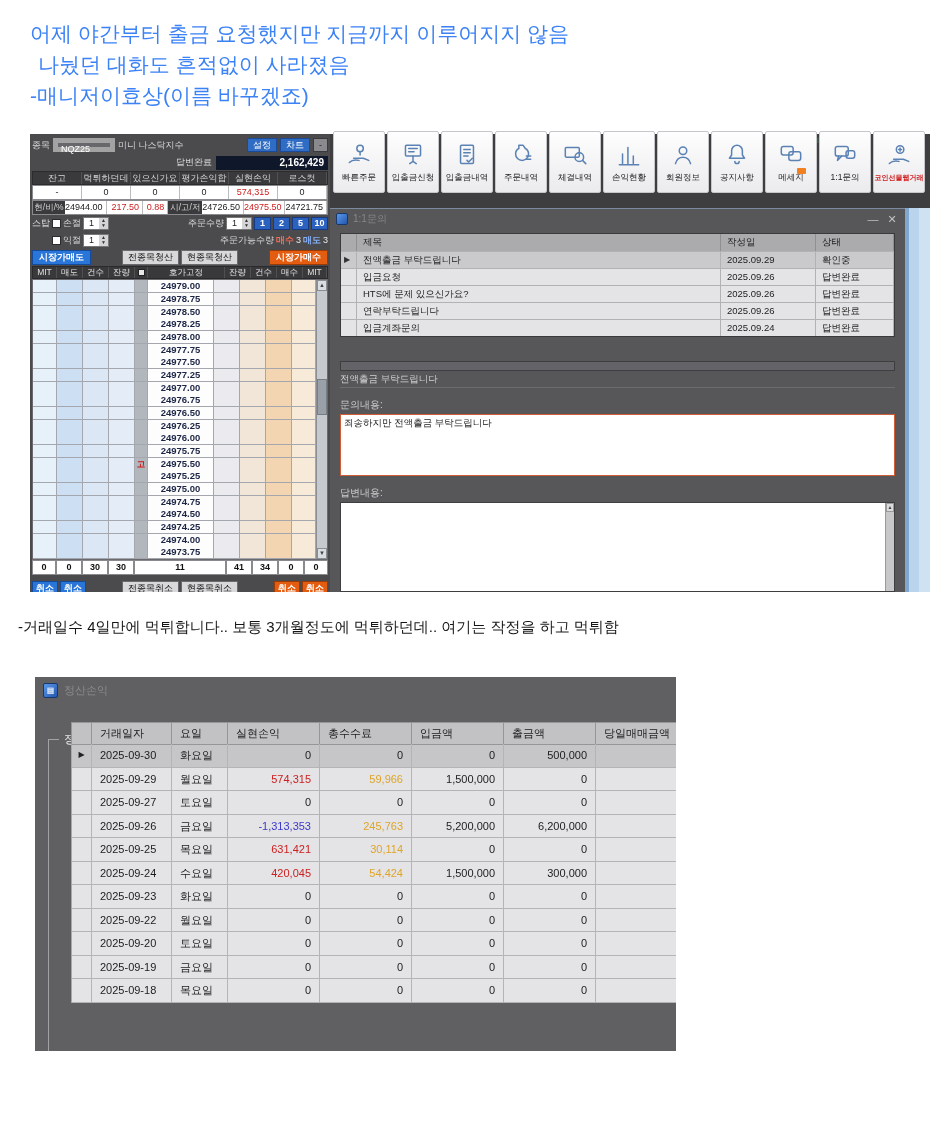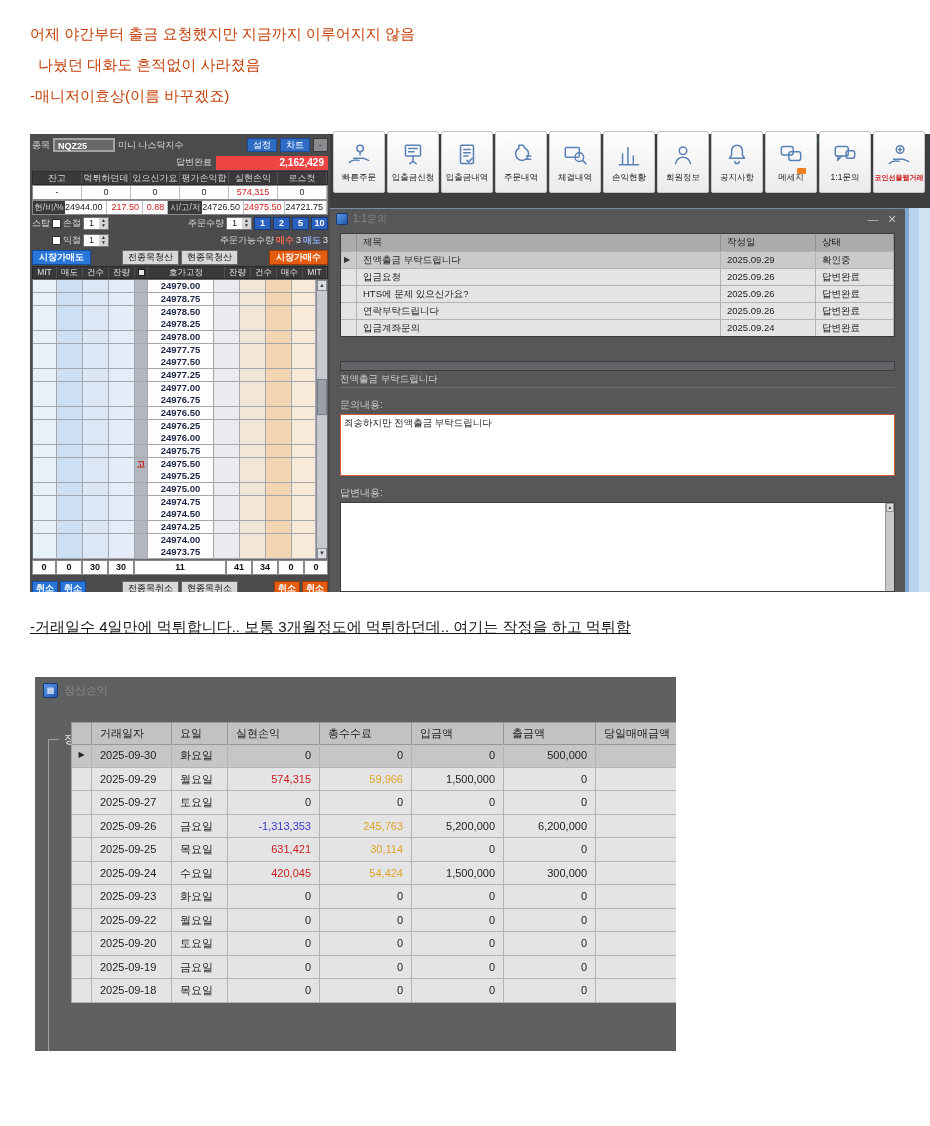--- a/index.html
+++ b/index.html
@@ -1,38 +1,38 @@
 <!DOCTYPE html>
 <html><head>
 <meta charset="utf-8">
 <style>
   * { margin:0; padding:0; box-sizing:border-box; }
   body { width:930px; background:#ffffff; font-family:"Liberation Sans", sans-serif; color:#111; }
 
   
   .post { padding:24px 0 0 30px; }
-  .post p { font-size:15px; line-height:20px; margin-bottom:11px; color:#c2410c; }
+  .post p { font-size:21px; line-height:20px; margin-bottom:11px; color:#3b82f6; }
   .post p.indent { padding-left:8px; }
-  .post-mid { padding:26px 0 0 30px;text-decoration:underline; }
+  .post-mid { padding:26px 0 0 18px; }
   .post-mid p { font-size:15px; color:#151515; }
 
   
   .shot1 { margin:28px 0 0 30px; width:900px; height:458px; display:flex; font-size:9px; }
 
   
   .dom { width:300px; height:458px; background:#4b4b4e; padding:2px 2px 0 2px; display:flex; flex-direction:column; overflow:hidden; }
   .row { display:flex; align-items:center; }
   .r1 { height:20px; gap:3px; }
   .lbl { color:#d8d8da; font-size:9px; white-space:nowrap; }
-  .symbox { width:62px; height:14px; background:#68686c; border:2px solid #a3a3a3; color:#fff; font-size:9px; padding-left:3px; line-height:12px;font-weight:bold; }
+  .symbox { width:62px; height:14px; background:#68686c; border:5px solid #a3a3a3; color:#fff; font-size:9px; padding-left:3px; line-height:12px; }
   .symname { color:#d8d8da; flex:1; }
   .bluebtn { background:#2f6cc4; color:#fff; border:1px solid #1a4a98; height:14px; font-size:9px; padding:0 5px; line-height:12px; }
   .minbtn { background:#8a8a8e; color:#222; border:1px solid #3a3a3c; width:15px; height:14px; text-align:center; line-height:12px; }
   .r2 { height:17px; justify-content:flex-end; gap:4px; }
-  .marginval { width:112px; height:14px; background:#ef4444; color:#fff; font-weight:bold; text-align:right; padding:1px 4px 0 0; font-size:10px; }
+  .marginval { width:112px; height:14px; background:#0f172a; color:#fff; font-weight:bold; text-align:right; padding:1px 4px 0 0; font-size:10px; }
   .g6 { display:grid; grid-template-columns:repeat(6,1fr); }
   .g6h { height:14px; background:#3a3a3c; border:1px solid #2c2c2e; }
   .g6h div { color:#d6d6d8; text-align:center; line-height:12px; border-right:1px solid #515154; }
   .g6v { height:15px; background:#fff; border:1px solid #8a8a8e; }
   .g6v div { text-align:center; line-height:13px; border-right:1px solid #bcbcbe; color:#222; }
   .red { color:#cc2020 !important; }
   .pricebar { height:15px; display:grid; grid-template-columns:32px 1fr 1fr 0.7fr 34px 1fr 1fr 1fr; border:1px solid #8a8a8e; background:#fff; }
   .pricebar .dk { background:#3a3a3c; color:#d8d8da; text-align:center; line-height:13px; font-size:8.5px; }
   .pricebar .c { text-align:right; padding-right:3px; line-height:13px; border-right:1px solid #bcbcbe; color:#222; }
   .r-stop { height:18px; gap:2px; }

